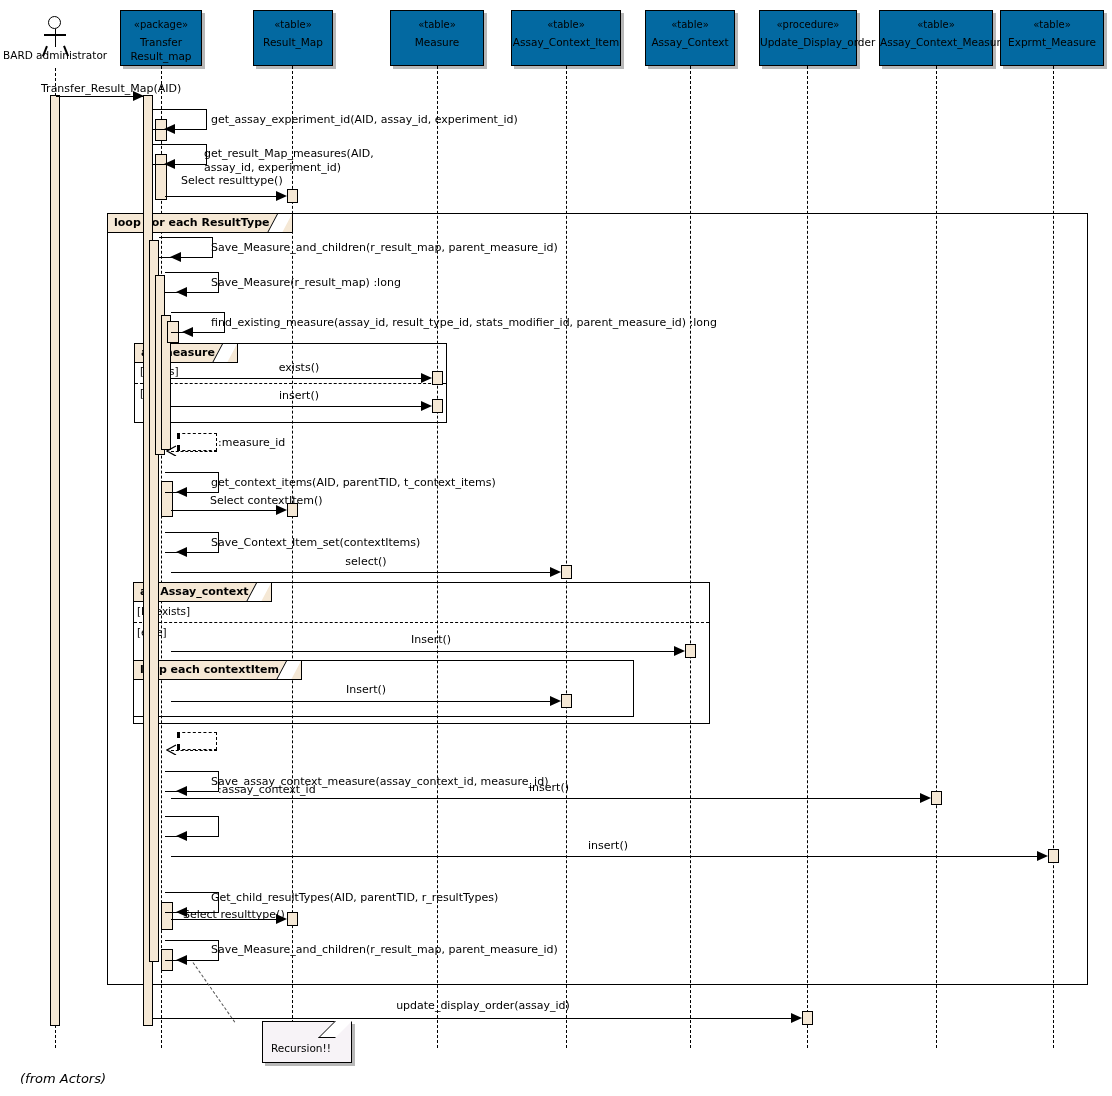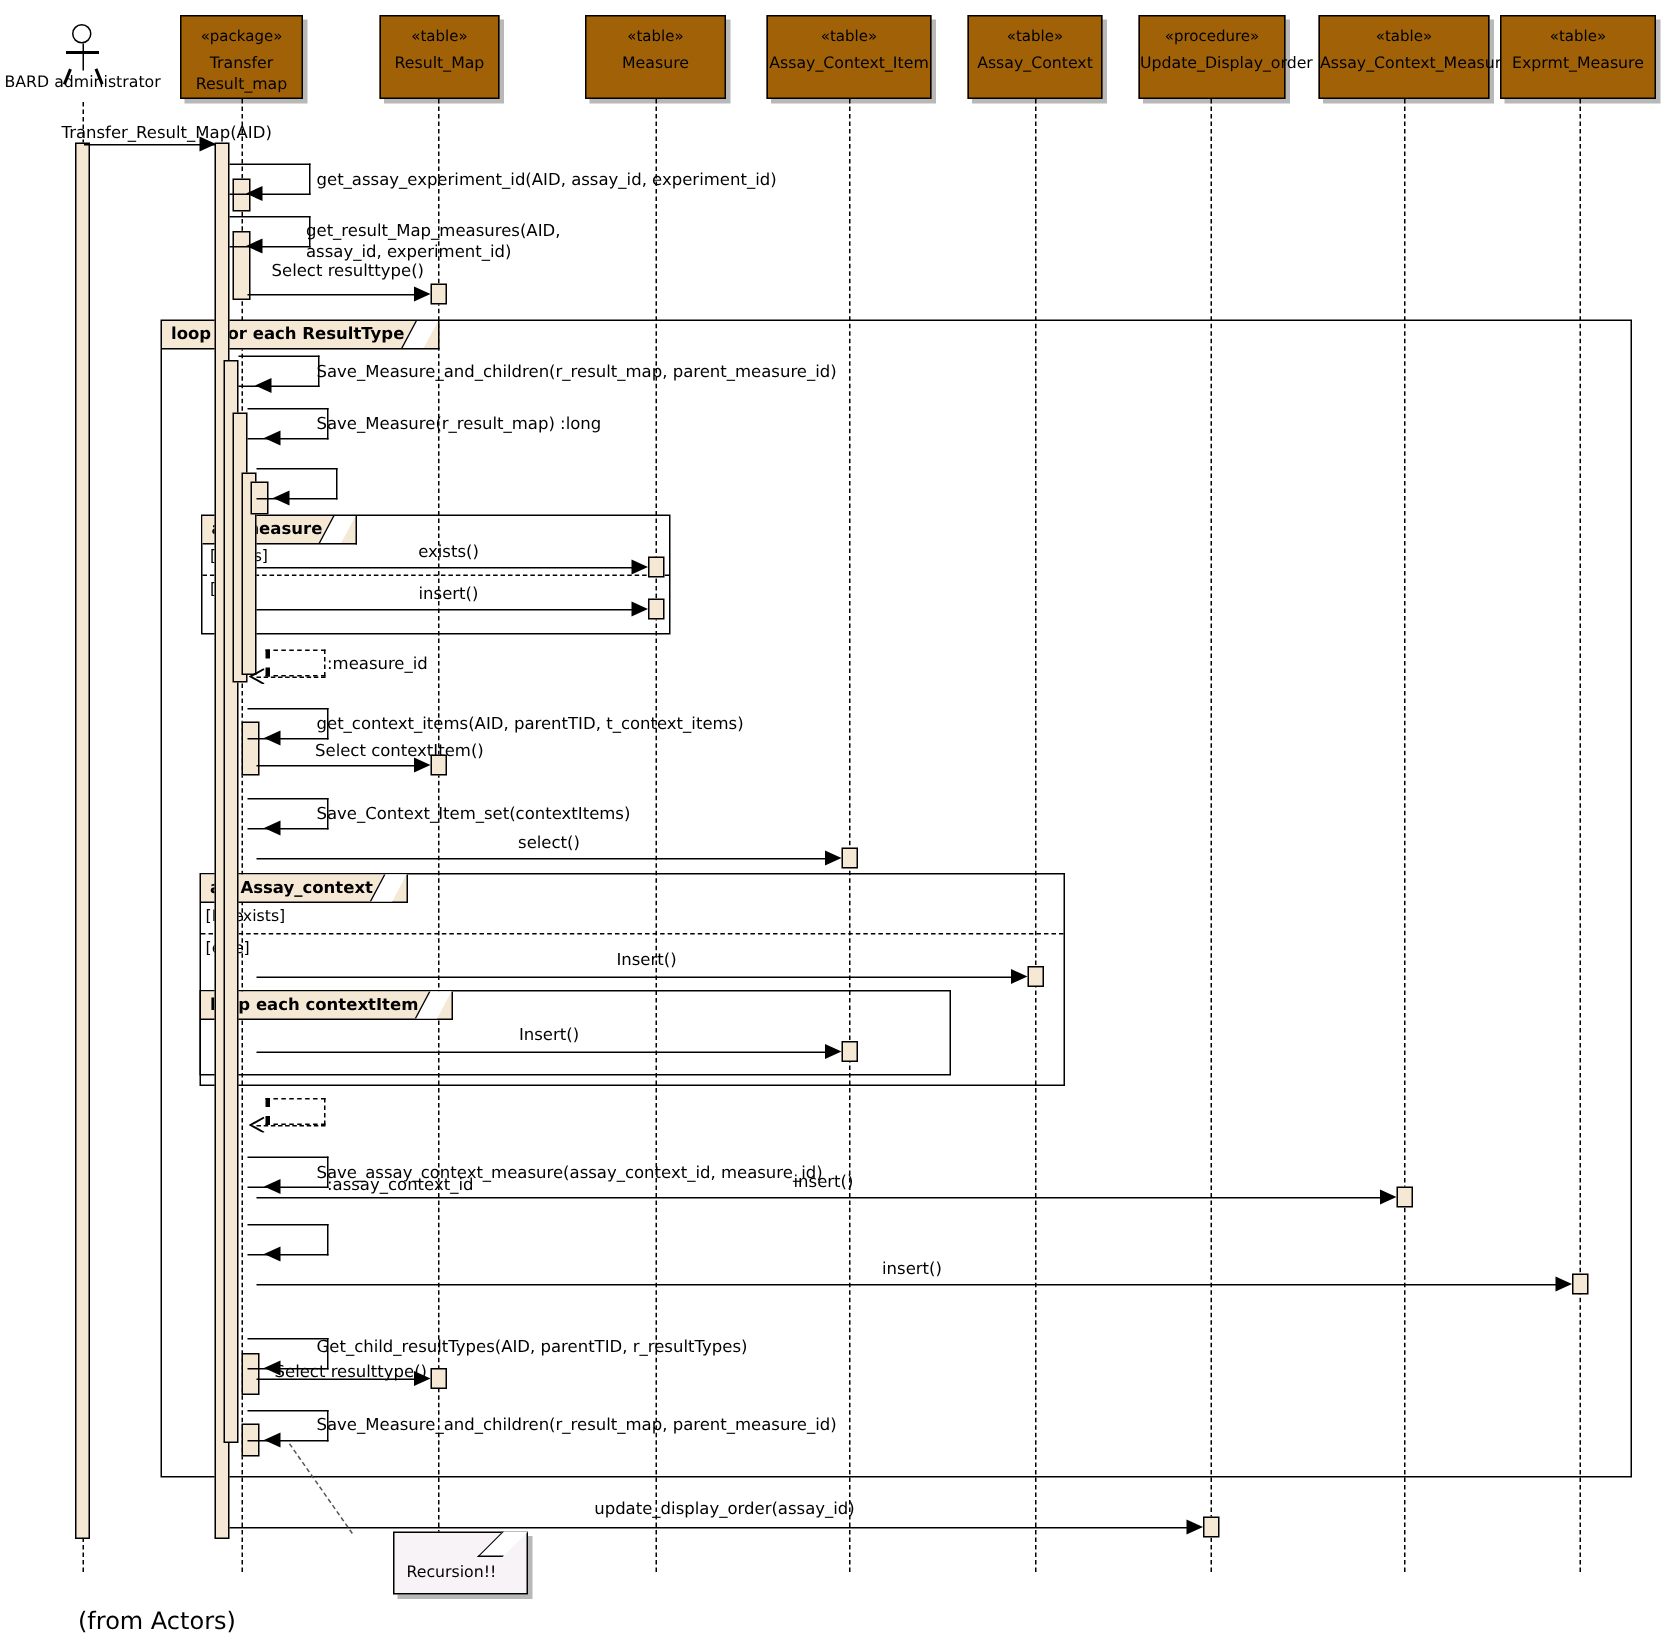--- a/index.html
+++ b/index.html
@@ -16,21 +16,21 @@
     position: relative;
     width: 1112px;
     height: 1096px;
     overflow: hidden;
     background: #ffffff;
   }
   
   .participant {
     position: absolute;
     box-sizing: border-box;
-    background: #a16207;
+    background: #0369a1;
     border: 1px solid #000000;
     box-shadow: 3px 3px 0 0 rgba(160,160,160,0.75);
     text-align: center;
     font-size: 10.5px;
     line-height: 1.35;
     padding-top: 7px;
     white-space: nowrap;
   }
   .participant .stereo {
     display: block;
@@ -55,23 +55,23 @@
     position: absolute;
     background: #000;
   }
   .actor-label {
     position: absolute;
     font-size: 10.5px;
     white-space: nowrap;
   }
   .from-actors {
     position: absolute;
-    font-size: 16px;
-    white-space: nowrap;
-    margin-left: 32px;
+    font-size: 13px;
+    font-style: italic;
+    white-space: nowrap;
   }
   
   .lifeline {
     position: absolute;
     width: 0;
     border-left: 1.3px dashed #000000;
   }
   
   .activation {
     position: absolute;
@@ -342,20 +342,21 @@
   <div class="selfcall" style="left:159px;top:237px;width:54px;height:21px;"></div>
   <div class="arrow-l" style="left:170px;top:252px;"></div>
   <div class="msg-label" style="left:211px;top:241px;">Save_Measure_and_children(r_result_map, parent_measure_id)</div>
 
   <div class="selfcall" style="left:165px;top:272px;width:54px;height:21px;"></div>
   <div class="arrow-l" style="left:176px;top:287px;"></div>
   <div class="msg-label" style="left:211px;top:276px;">Save_Measure(r_result_map) :long</div>
 
   <div class="selfcall" style="left:171px;top:312px;width:54px;height:21px;"></div>
   <div class="arrow-l" style="left:182px;top:327px;"></div>
+  <div class="msg-label" style="left:211px;top:316px;">find_existing_measure(assay_id, result_type_id, stats_modifier_id, parent_measure_id) :long</div>
 
   <div class="msg-line" style="left:171px;top:378px;width:256px;"></div>
   <div class="arrow-r" style="left:421px;top:373px;"></div>
   <div class="msg-label center" style="left:299px;top:361px;">exists()</div>
 
   <div class="msg-line" style="left:171px;top:406px;width:256px;"></div>
   <div class="arrow-r" style="left:421px;top:401px;"></div>
   <div class="msg-label center" style="left:299px;top:389px;">insert()</div>
 
   <div class="selfcall ret-box" style="left:177px;top:433px;width:40px;height:18px;border-style:dashed;"></div>

